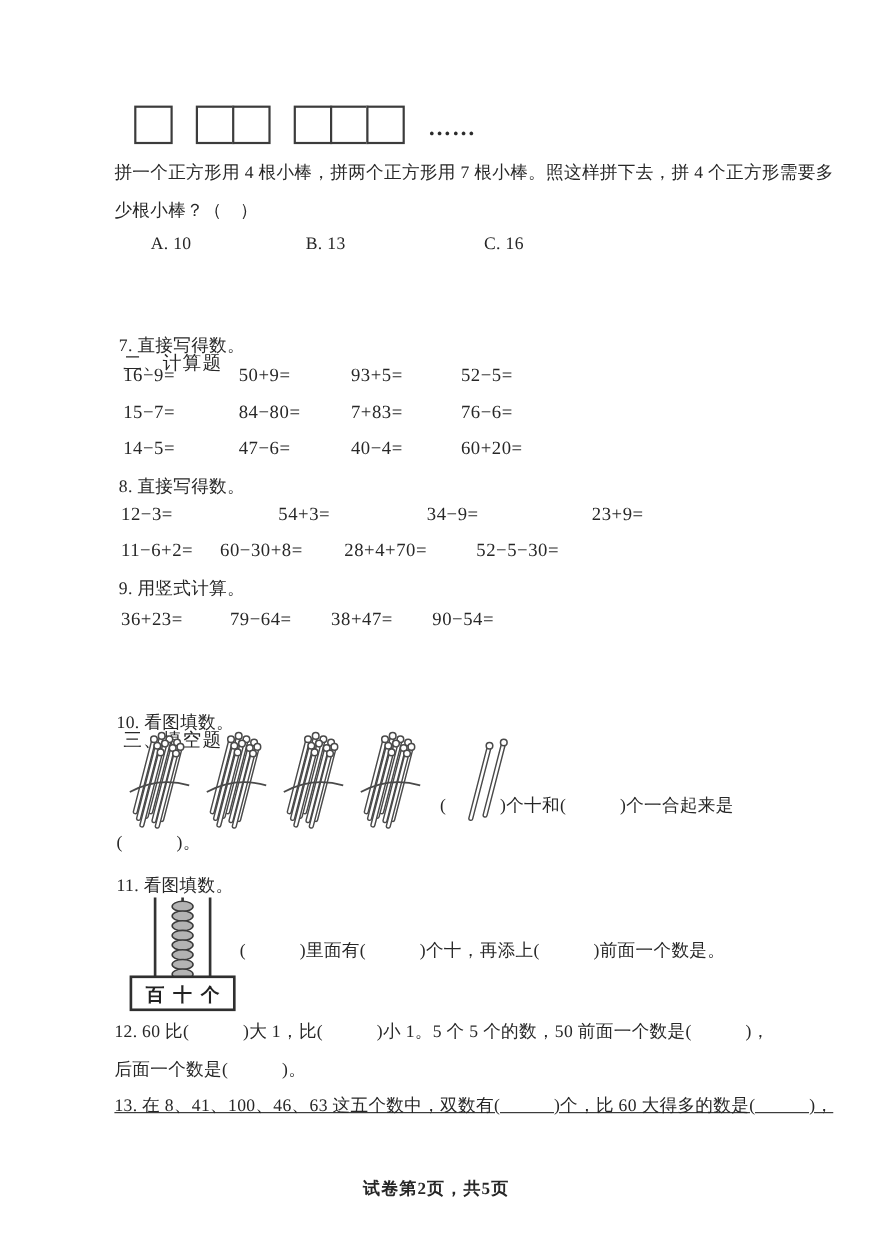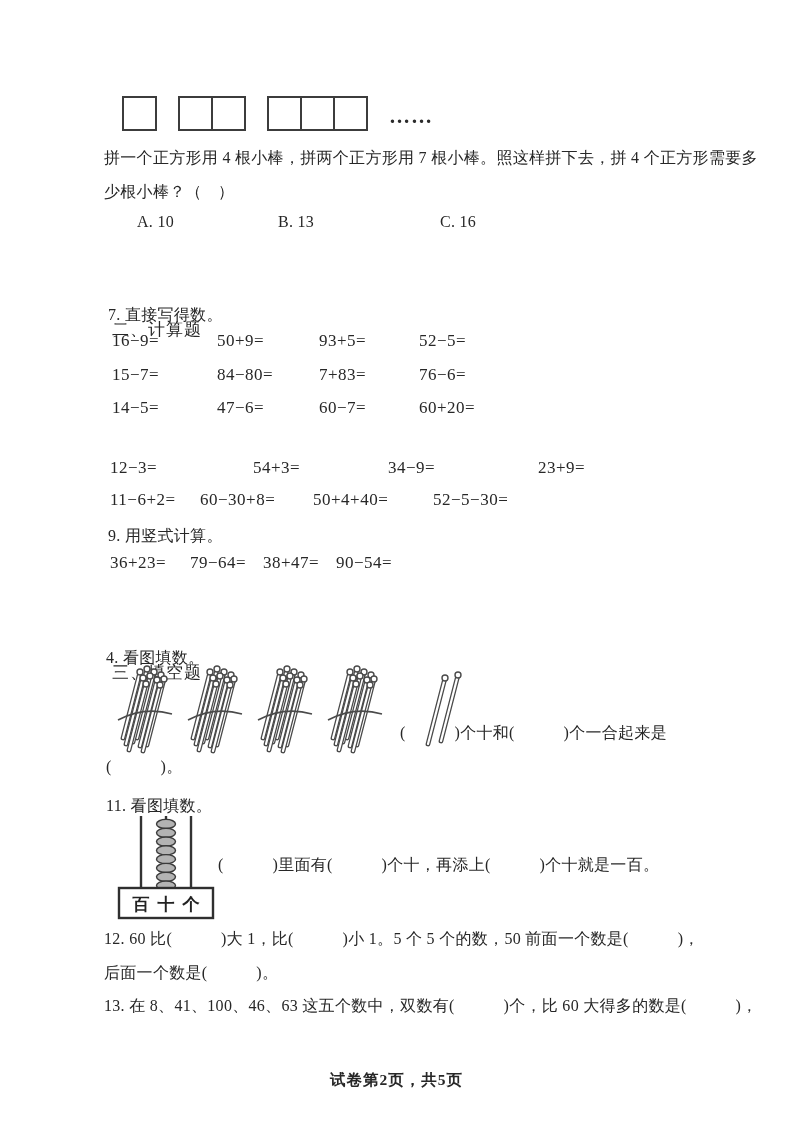--- a/index.html
+++ b/index.html
@@ -10,21 +10,21 @@
   }
   .abs{position:absolute;white-space:nowrap;}
   .cn{font-size:16px;letter-spacing:0.3px;line-height:33.5px;}
   .sec{font-size:17px;font-weight:normal;letter-spacing:1px;margin-top:48px;}
   .expr{font-size:17px;letter-spacing:0.5px;}
   .grid{display:grid;justify-items:start;align-items:start;}
   .g-row{height:33.5px;gap:12px;}
   .q7t{grid-template-columns:93px 90px 88px auto;}
   .q8t1{grid-template-columns:103px 95px 110px auto;gap:40px;}
   .q8t2{grid-template-columns:90px 113px 120px auto;}
-  .q9t{grid-template-columns:80px 73px 73px auto;}
+  .q9t{grid-template-columns:80px 73px 73px auto;gap:19px;}
   
   #squares{display:flex;align-items:flex-start;gap:21px;}
   .sq-group{display:flex;}
   .sq{width:35px;height:35px;border:2px solid #3c3c3c;box-sizing:border-box;background:#fff;}
   .sq + .sq{margin-left:-2px;}
   .dots{font-weight:900;font-size:21px;letter-spacing:1px;margin-top:8px;color:#2b2b2b;}
   .footer{width:793px;text-align:center;font-size:15.5px;letter-spacing:1px;font-weight:bold;}
 </style>
 </head>
 <body>
@@ -70,51 +70,52 @@
     </div>
     <div class="grid g-row q7t expr">
       <span>15−7=</span>
       <span>84−80=</span>
       <span>7+83=</span>
       <span>76−6=</span>
     </div>
     <div class="grid g-row q7t expr">
       <span>14−5=</span>
       <span>47−6=</span>
-      <span>60−7=</span>
+      <span>40−4=</span>
       <span>60+20=</span>
     </div>
   </div>
 
+  <div class="abs cn" style="left:108px;top:426px;">8. 直接写得数。</div>
   <div class="abs" style="left:110px;top:458px;">
     <div class="grid q8t1 expr" style="height:31.5px;">
       <span>12−3=</span>
       <span>54+3=</span>
       <span>34−9=</span>
       <span>23+9=</span>
     </div>
     <div class="grid q8t2 expr" style="height:31.5px;">
       <span>11−6+2=</span>
       <span>60−30+8=</span>
-      <span>50+4+40=</span>
+      <span>28+4+70=</span>
       <span>52−5−30=</span>
     </div>
   </div>
 
   <div class="abs cn" style="left:108px;top:519px;">9. 用竖式计算。</div>
   <div class="abs grid q9t expr" style="left:110px;top:553px;">
     <span>36+23=</span>
     <span>79−64=</span>
     <span>38+47=</span>
     <span>90−54=</span>
   </div>
 
   <div class="abs sec" style="left:112px;top:613px;">三、填空题</div>
 
-  <div class="abs cn" style="left:106px;top:641px;">4. 看图填数。</div>
+  <div class="abs cn" style="left:106px;top:641px;">10. 看图填数。</div>
   <svg id="sticks-svg" class="abs" style="left:100px;top:664px;" width="480" height="100" viewBox="0 0 480 100">
     <defs>
       <g id="stk">
         <line x1="0" y1="0" x2="-17" y2="66" stroke="#4a4a4a" stroke-width="4.8" stroke-linecap="round"></line>
         <line x1="0" y1="0" x2="-17" y2="66" stroke="#ffffff" stroke-width="2.2" stroke-linecap="round"></line>
         <circle cx="0" cy="0" r="3" fill="#ffffff" stroke="#4a4a4a" stroke-width="1.4"></circle>
       </g>
       <g id="bundle">
         <use href="#stk" x="30" y="8"></use>
         <use href="#stk" x="37" y="5"></use>
@@ -152,24 +153,24 @@
         <ellipse cx="50" cy="51.2" rx="9.5" ry="4.6" fill="#b3b3b3" stroke="#3a3a3a" stroke-width="1.4"></ellipse>
         <ellipse cx="50" cy="60" rx="9.5" ry="4.6" fill="#b3b3b3" stroke="#3a3a3a" stroke-width="1.4"></ellipse>
         <ellipse cx="50" cy="68.80000000000001" rx="9.5" ry="4.6" fill="#b3b3b3" stroke="#3a3a3a" stroke-width="1.4"></ellipse>
         <ellipse cx="50" cy="77.60000000000001" rx="9.5" ry="4.6" fill="#b3b3b3" stroke="#3a3a3a" stroke-width="1.4"></ellipse>
       </g>
     <rect x="3" y="80" width="94" height="30" fill="#ffffff" stroke="#2f2f2f" stroke-width="2.4"></rect>
     <text x="25" y="102" text-anchor="middle" font-size="17" font-weight="bold" fill="#222222">百</text>
     <text x="50" y="102" text-anchor="middle" font-size="17" font-weight="bold" fill="#222222">十</text>
     <text x="75" y="102" text-anchor="middle" font-size="17" font-weight="bold" fill="#222222">个</text>
   </svg>
-  <div class="abs cn" style="left:218px;top:848px;">(　　　)里面有(　　　)个十，再添上(　　　)个十就是一百。</div>
+  <div class="abs cn" style="left:218px;top:848px;">(　　　)里面有(　　　)个十，再添上(　　　)前面一个数是。</div>
 
   <div class="abs cn" style="left:104px;top:922px;">
     <div>12. 60 比(　　　)大 1，比(　　　)小 1。5 个 5 个的数，50 前面一个数是(　　　)，</div>
     <div>后面一个数是(　　　)。</div>
   </div>
 
-  <div class="abs cn" style="left:104px;top:989px;">13. 在 8、41、100、46、63 这五个数中，双数有(　　　)个，比 60 大得多的数是(　　　)，</div>
+  <div class="abs cn" style="left:104px;top:989px;text-decoration:underline;">13. 在 8、41、100、46、63 这五个数中，双数有(　　　)个，比 60 大得多的数是(　　　)，</div>
 
   <div class="abs footer" style="left:0;top:1070px;">试卷第2页，共5页</div>
 
 </div>
 
 </body></html>

